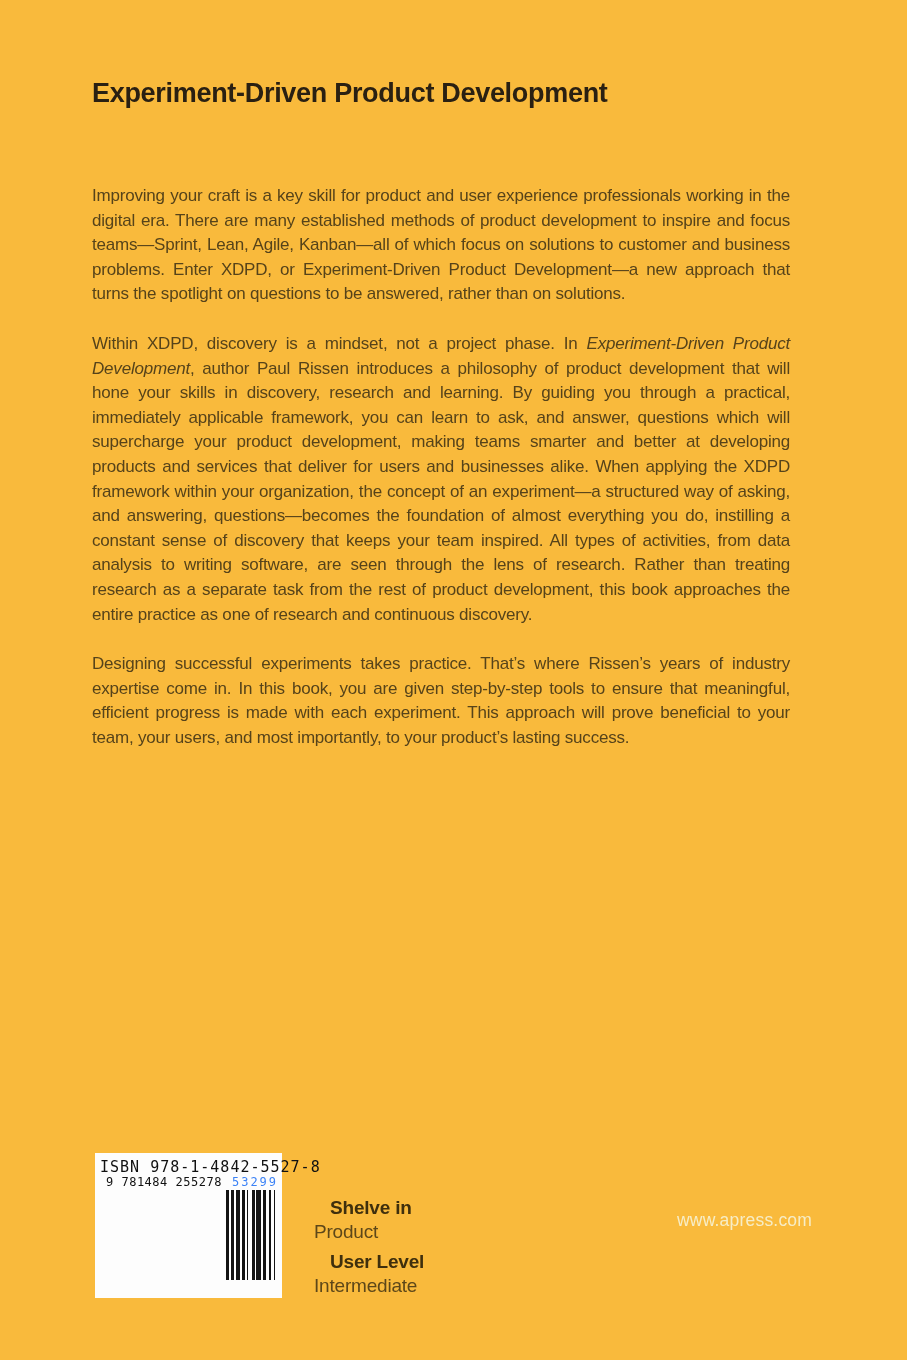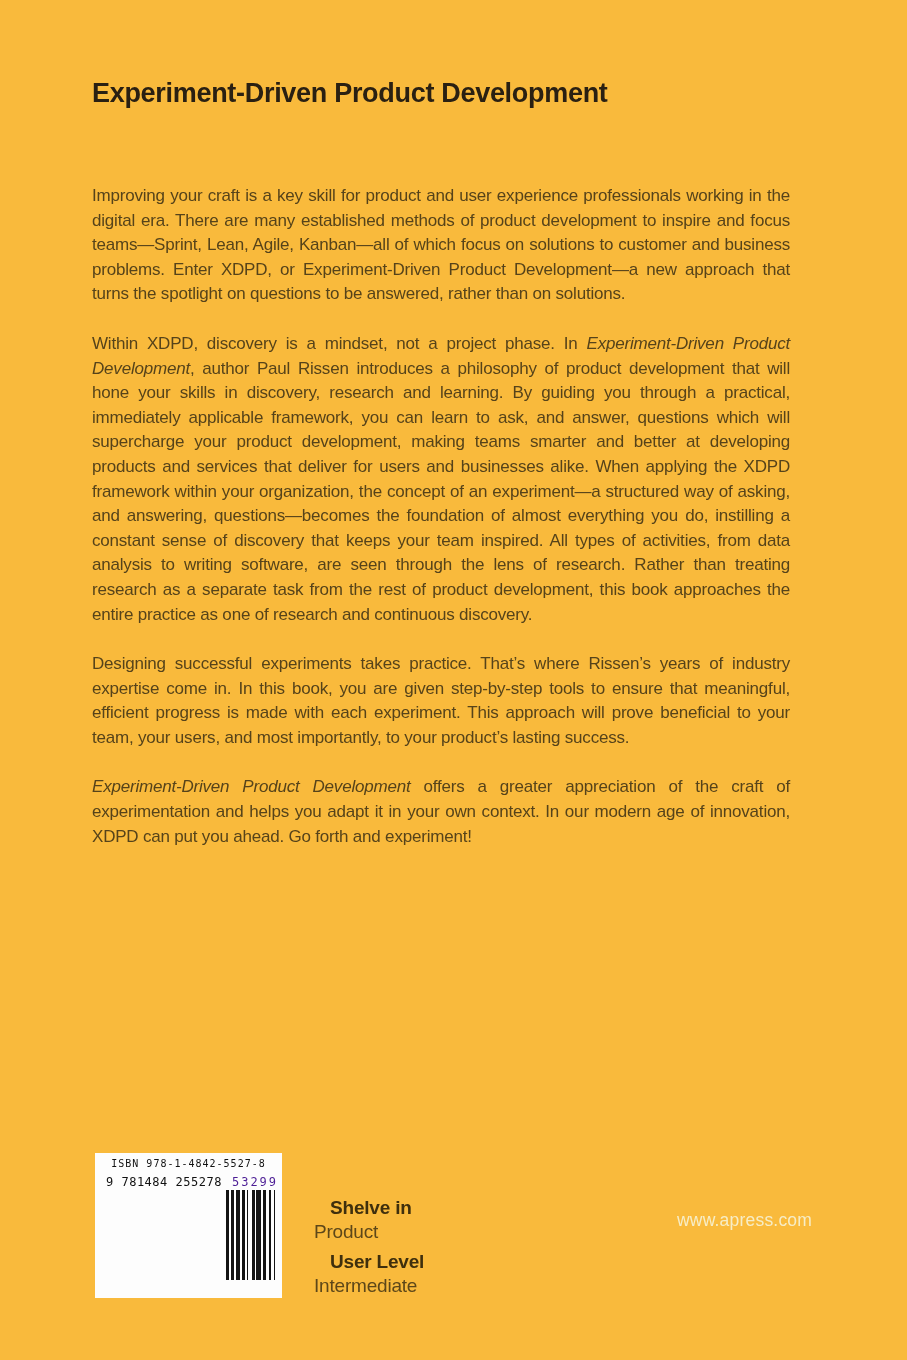--- a/index.html
+++ b/index.html
@@ -38,40 +38,40 @@
   
   .barcode-box{
     position:absolute;left:95px;top:1153px;width:187px;height:145px;
     background:#fdfdfd;
     box-sizing:border-box;
     padding:5px 5px 4px 5px;
     display:flex;flex-direction:column;
   }
   .isbn-line{
     font-family:"DejaVu Sans Mono", monospace;
-    font-size:10px;color:#111;
+    font-size:15px;color:#111;
     letter-spacing:1px;
     text-align:center;
     white-space:nowrap;
     height:15px;flex:0 0 auto;
   }
   .bc-row{flex:1;display:flex;margin-top:2px;}
   .bc-main{flex:0 0 auto;width:112px;display:flex;flex-direction:row;margin-left:6px;}
   .bc-main .bars{flex:1;display:flex;align-items:stretch;overflow:hidden;}
   .bc-main .digits{
     flex:0 0 auto;height:15px;
     font-family:"DejaVu Sans Mono", monospace;
     font-size:12px;color:#111;letter-spacing:0.5px;
     white-space:nowrap;
   }
   .bc-supp{flex:0 0 auto;width:58px;margin-left:8px;display:flex;flex-direction:column;}
   .bc-supp .digits{
     flex:0 0 auto;height:15px;
     font-family:"DejaVu Sans Mono", monospace;
-    font-size:12px;color:#4c1d95;letter-spacing:2px;
+    font-size:12px;color:#3b82f6;letter-spacing:2px;
     text-align:center;white-space:nowrap;
   }
   .bc-supp .bars{flex:1;display:flex;align-items:stretch;overflow:hidden;margin-bottom:14px;}
   .bars div{flex:0 0 auto;}
 
   .meta-block{position:absolute;left:314px;}
   .shelving{top:1196px;}
   .user-level{top:1250px;}
   .meta-label{
     font-size:19px;font-weight:bold;color:#3f2f0d;line-height:24px;
@@ -93,21 +93,20 @@
 
 <div class="cover">
 
   <h1 class="title">Experiment-Driven Product Development</h1>
 
 
   <div class="body-copy">
     <p>Improving your craft is a key skill for product and user experience professionals working in the digital era. There are many established methods of product development to inspire and focus teams—Sprint, Lean, Agile, Kanban—all of which focus on solutions to customer and business problems. Enter XDPD, or Experiment-Driven Product Development—a new approach that turns the spotlight on questions to be answered, rather than on solutions.</p>
     <p>Within XDPD, discovery is a mindset, not a project phase. In <em>Experiment-Driven Product Development</em>, author Paul Rissen introduces a philosophy of product development that will hone your skills in discovery, research and learning. By guiding you through a practical, immediately applicable framework, you can learn to ask, and answer, questions which will supercharge your product development, making teams smarter and better at developing products and services that deliver for users and businesses alike. When applying the XDPD framework within your organization, the concept of an experiment—a structured way of asking, and answering, questions—becomes the foundation of almost everything you do, instilling a constant sense of discovery that keeps your team inspired. All types of activities, from data analysis to writing software, are seen through the lens of research. Rather than treating research as a separate task from the rest of product development, this book approaches the entire practice as one of research and continuous discovery.</p>
     <p>Designing successful experiments takes practice. That’s where Rissen’s years of industry expertise come in. In this book, you are given step-by-step tools to ensure that meaningful, efficient progress is made with each experiment. This approach will prove beneficial to your team, your users, and most importantly, to your product’s lasting success.</p>
-    <p><em>Experiment-Driven Product Development</em> offers a greater appreciation of the craft of experimentation and helps you adapt it in your own context. In our modern age of innovation, XDPD can put you ahead. Go forth and experiment!</p>
   </div>
 
   <div class="barcode-box">
     <div class="isbn-line">ISBN 978-1-4842-5527-8</div>
     <div class="bc-row">
       <div class="bc-main">
         <div class="bars">
             <div style="width: 3.66px; background: rgb(19, 19, 19);"></div>
             <div style="width: 1.22px; background: transparent;"></div>
             <div style="width: 2.44px; background: rgb(19, 19, 19);"></div>

